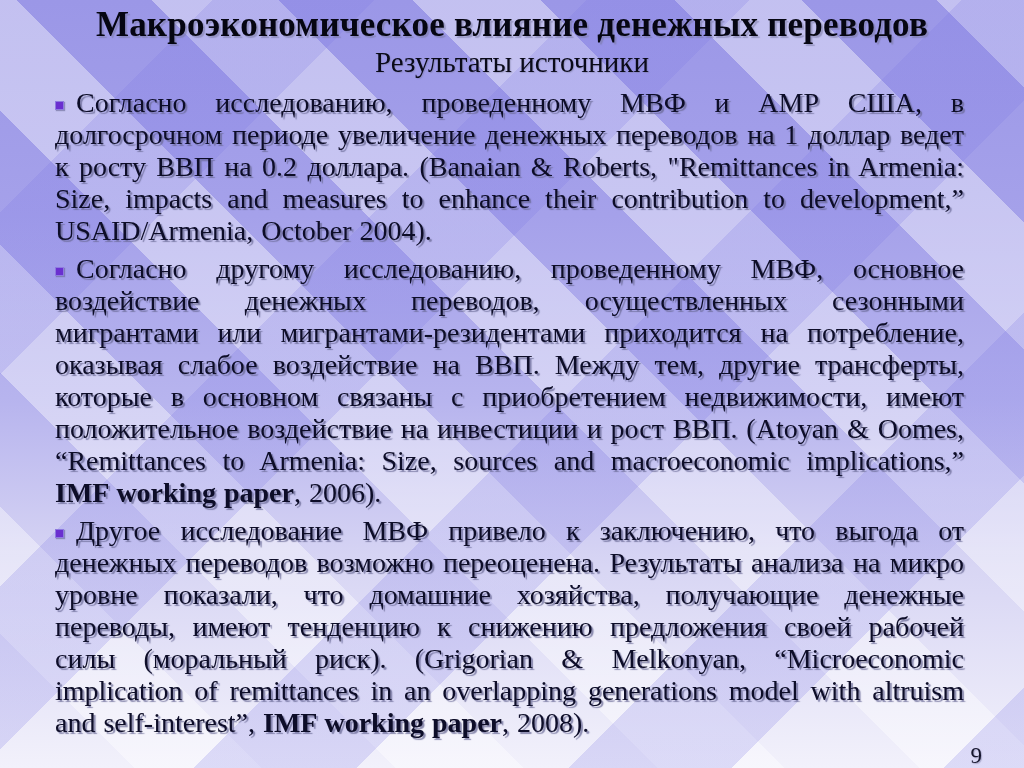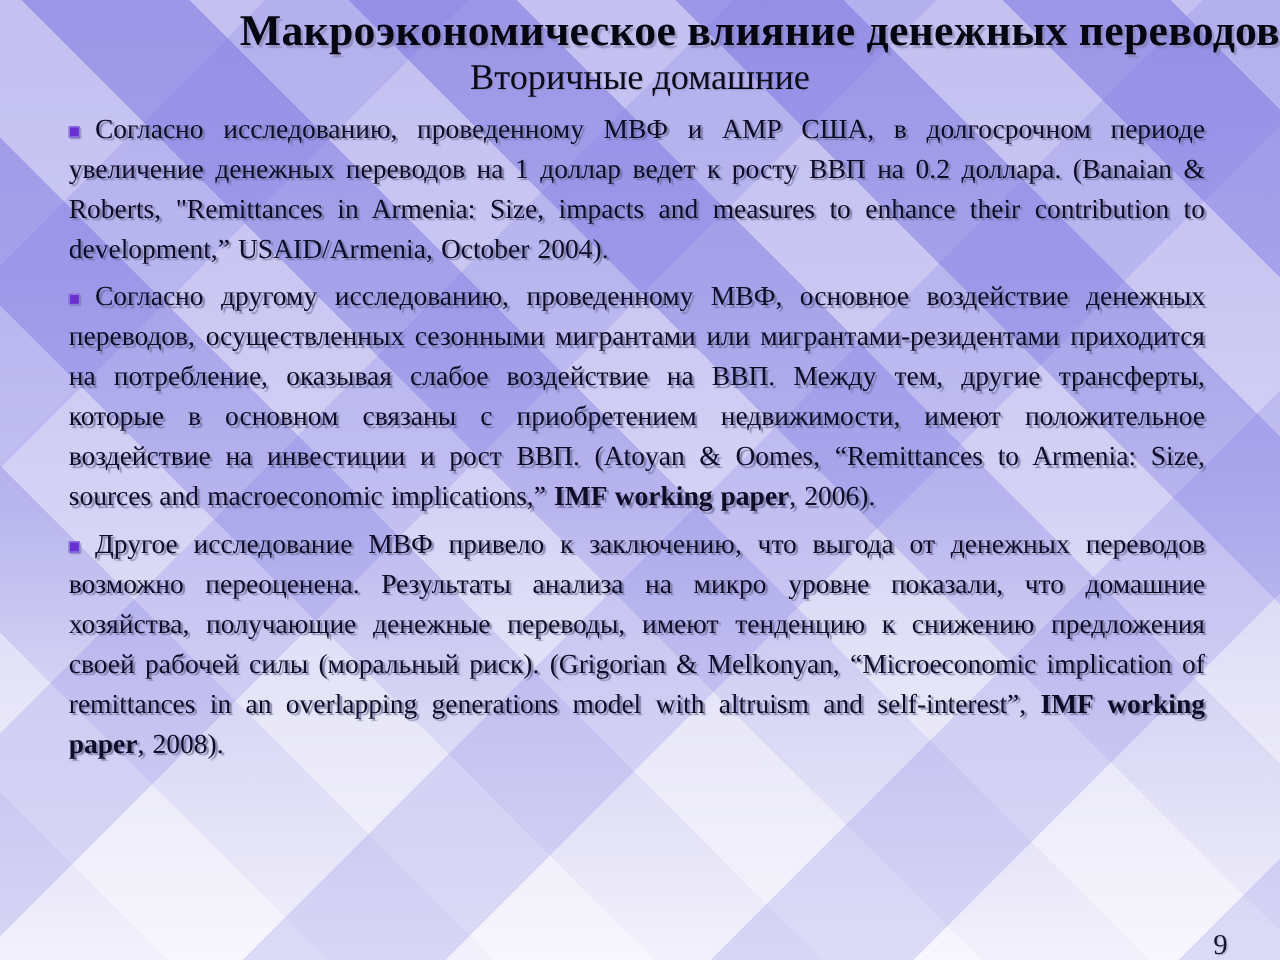--- a/index.html
+++ b/index.html
@@ -47,21 +47,21 @@
   }
   .content {
     position: relative;
     z-index: 2;
     width: 100%;
     height: 100%;
     color: var(--text-color);
   }
   .slide-title {
     margin-top: 5px;
-    text-align: right;
+    text-align: center;
     font-size: 35px;
     font-weight: bold;
     line-height: 1.12;
     color: #060612;
     text-shadow: 2px 2px 1px rgba(120,120,160,0.55);
     letter-spacing: 0.2px;
   }
   .slide-subtitle {
     text-align: center;
     font-size: 29px;
@@ -70,21 +70,21 @@
     margin-top: 3px;
     margin-bottom: 8px;
     color: #0a0a18;
     text-shadow: 1px 1px 1px rgba(120,120,160,0.45);
   }
   .bullet-list {
     margin-left: 55px;
     margin-right: 60px;
   }
   .bullet-para {
-    font-size: 22px;
+    font-size: 28px;
     line-height: 32px;
     text-align: justify;
     margin-bottom: 6px;
     text-shadow: 2px 2px 1px var(--shadow-color);
     word-spacing: 1px;
   }
   .bullet-sq {
     display: inline-block;
     width: 9px;
     height: 9px;
@@ -112,21 +112,21 @@
 </head>
 <body>
 
 <div class="slide">
   <div class="bg-layer bg-stripes-light"></div>
   <div class="bg-layer bg-stripes-dark"></div>
 
   <div class="content">
     <h1 class="slide-title">Макроэкономическое влияние денежных переводов</h1>
 
-    <h2 class="slide-subtitle">Вторичные домашние</h2>
+    <h2 class="slide-subtitle">Результаты источники</h2>
 
     <div class="bullet-list" id="bullet-list">
         <p class="bullet-para"><span class="bullet-sq"></span><span class="seg">Согласно исследованию, проведенному МВФ и АМР США, в долгосрочном периоде увеличение денежных переводов на 1 доллар ведет к росту ВВП на 0.2 доллара. (Banaian &amp; Roberts, "Remittances in Armenia: Size, impacts and measures to enhance their contribution to development,” USAID/Armenia, October 2004).</span></p>
         <p class="bullet-para"><span class="bullet-sq"></span><span class="seg">Согласно другому исследованию, проведенному МВФ, основное воздействие денежных переводов, осуществленных сезонными мигрантами или мигрантами-резидентами приходится на потребление, оказывая слабое воздействие на ВВП. Между тем, другие трансферты, которые в основном связаны с приобретением недвижимости, имеют положительное воздействие на инвестиции и рост ВВП. (Atoyan &amp; Oomes, “Remittances to Armenia: Size, sources and macroeconomic implications,” </span><span class="seg emph">IMF working paper</span><span class="seg">, 2006).</span></p>
         <p class="bullet-para"><span class="bullet-sq"></span><span class="seg">Другое исследование МВФ привело к заключению, что выгода от денежных переводов возможно переоценена. Результаты анализа на микро уровне показали, что домашние хозяйства, получающие денежные переводы, имеют тенденцию к снижению предложения своей рабочей силы (моральный риск). (Grigorian &amp; Melkonyan, “Microeconomic implication of remittances in an overlapping generations model with altruism and self-interest”, </span><span class="seg emph">IMF working paper</span><span class="seg">, 2008).</span></p>
       </div>
 
     <div class="page-number">9</div>
   </div>
 </div>

